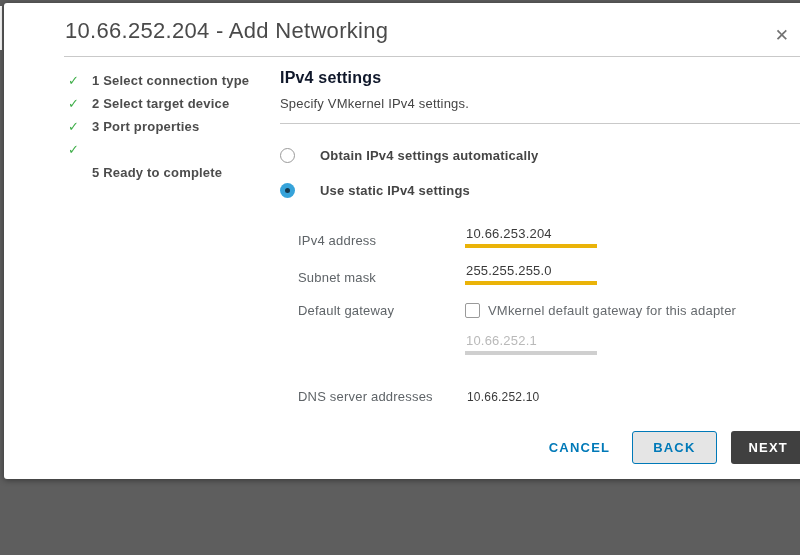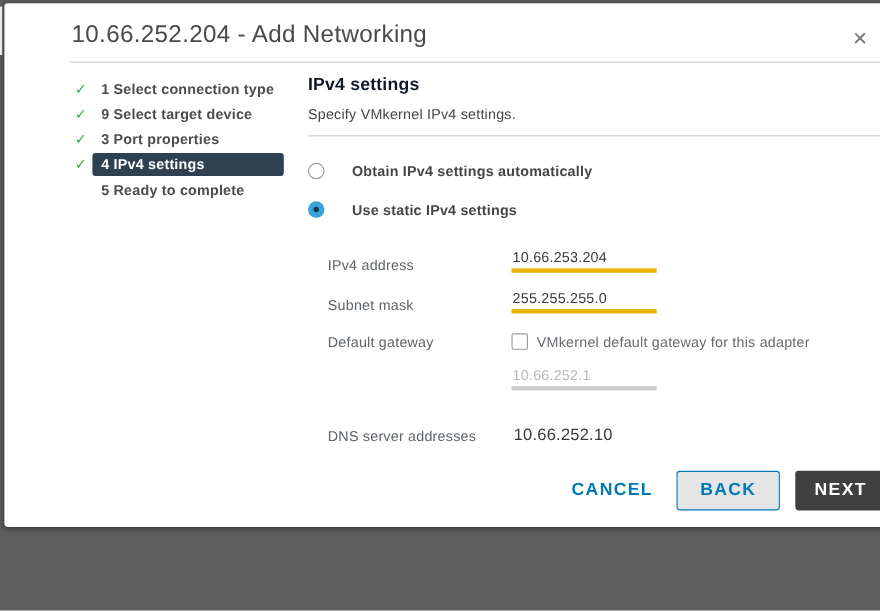--- a/index.html
+++ b/index.html
@@ -61,27 +61,27 @@
     font-family:"Liberation Sans","DejaVu Sans",sans-serif;
     font-size:13px;color:#3a3a3a;padding:2px 1px 3px 1px;background:transparent;letter-spacing:.2px;
   }
   .text-input.disabled{color:#b9b9b9;border-bottom-color:#cfcfcf;}
   .checkbox-row{display:flex;align-items:center;}
   .checkbox{
     width:13px;height:13px;border:1px solid #9a9a9a;border-radius:2px;
     background:#fff;flex:none;cursor:pointer;
   }
   .checkbox-label{font-size:13px;color:#666a6e;margin-left:8px;letter-spacing:.2px;}
-  .static-value{font-size:15px;color:#3a3a3a;letter-spacing:.2px;padding-left:2px;}
+  .static-value{font-size:12px;color:#3a3a3a;letter-spacing:.2px;padding-left:2px;}
   .gateway-input-row{margin-top:6px;margin-bottom:29px;}
   
   .footer{position:absolute;right:27px;bottom:15px;display:flex;align-items:center;}
   .btn{
     font-family:"Liberation Sans","DejaVu Sans",sans-serif;
-    font-size:16px;font-weight:700;letter-spacing:1.2px;border-radius:3px;
+    font-size:13px;font-weight:700;letter-spacing:1.2px;border-radius:3px;
     cursor:pointer;background:transparent;border:none;
   }
   .btn-link{color:#0079b8;padding:8px 10px;margin-right:12px;}
   .btn-outline{
     color:#0079b8;border:1px solid #0079b8;background:#e5e5e5;
     padding:8px 20px;margin-right:14px;
   }
   .btn-primary{background:#404040;color:#ffffff;padding:9px 18px;}
   
   .resize-handle{
@@ -105,29 +105,28 @@
 
   <div class="content">
 
     <div class="steps">
       <div class="step">
         <span class="check">✓</span>
         <span class="step-label">1 Select connection type</span>
       </div>
       <div class="step">
         <span class="check">✓</span>
-        <span class="step-label">9 Select target device</span>
+        <span class="step-label">2 Select target device</span>
       </div>
       <div class="step">
         <span class="check">✓</span>
         <span class="step-label">3 Port properties</span>
       </div>
       <div class="step active">
         <span class="check">✓</span>
-        <span class="step-label">4 IPv4 settings</span>
       </div>
       <div class="step">
         <span class="check"></span>
         <span class="step-label">5 Ready to complete</span>
       </div>
     </div>
 
     <div class="main">
       <div class="pane-heading">IPv4 settings</div>
       <div class="pane-desc">Specify VMkernel IPv4 settings.</div>

